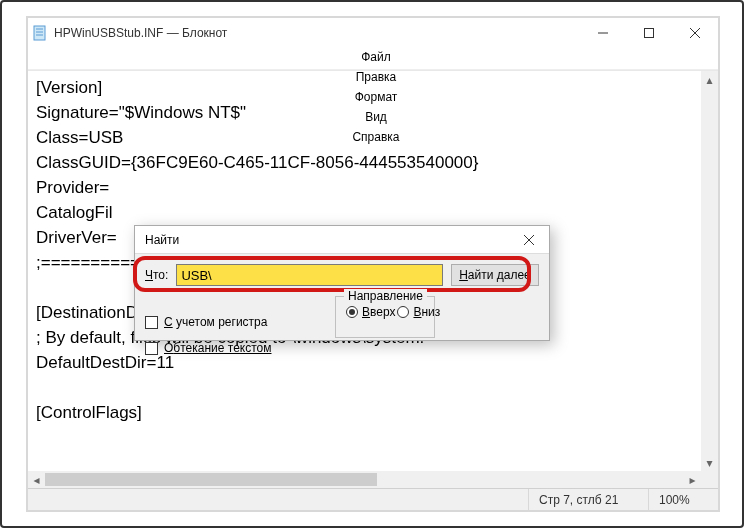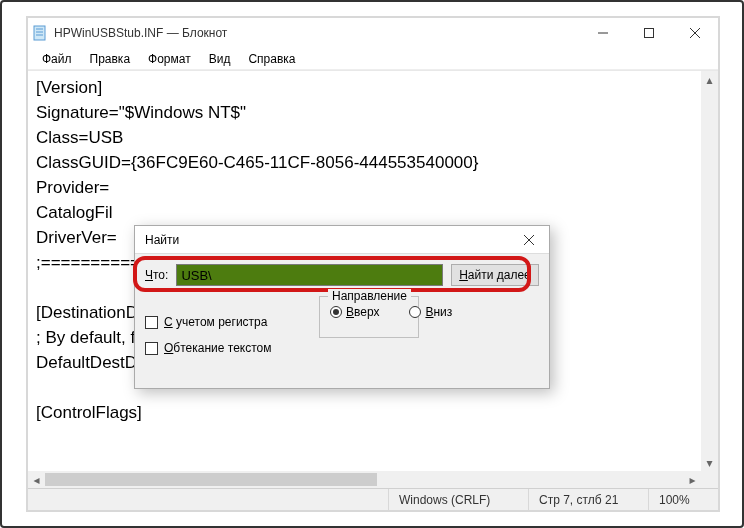--- a/index.html
+++ b/index.html
@@ -54,20 +54,21 @@
     font-family: Arial;
   }
   .winbtns svg { display:block; }
   .menubar {
     height: 22px;
     display: flex;
     align-items: center;
     padding-left: 6px;
     gap: 2px;
     border-bottom: 1px solid #eee;
+    flex-direction: column;
   }
   .menubar .mi {
     padding: 2px 8px;
     font-size: 12px;
   }
   .editor {
     flex: 1;
     position: relative;
     overflow: hidden;
     border-top: 1px solid #e8e8e8;
@@ -118,21 +119,21 @@
     align-items: center;
   }
   .statusbar .spacer { flex:1; }
 
   
   .dialog {
     position: absolute;
     left: 106px;
     top: 154px;
     width: 416px;
-    height: 164px;
+    height: 116px;
     background: #f0f0f0;
     border: 1px solid #aaa;
     box-shadow: 4px 4px 14px rgba(0,0,0,0.25);
   }
   .dlg-title {
     height: 28px;
     display: flex;
     align-items: center;
     padding-left: 10px;
     font-size: 12px;
@@ -156,21 +157,21 @@
     gap:8px;
   }
   .row1 label { font-size:12px; }
   .row1 input[type=text] {
     flex:1;
     height:22px;
     border:1px solid #7a7a7a;
     padding:1px 4px;
     font-size:13px;
     font-family: inherit;
-    background:#4d7c0f;
+    background:#fde047;
   }
   .dlg-btn {
     width: 88px;
     height: 22px;
     border: 1px solid #adadad;
     background:#e1e1e1;
     font-size:12px;
     display:flex;align-items:center;justify-content:center;
     cursor:default;
   }
@@ -185,21 +186,21 @@
     border:1px solid #c0c0c0;
     padding:8px 10px 6px 10px;
     font-size:12px;
   }
   .groupbox .legend {
     position:absolute;
     top:-8px; left:8px;
     background:#f0f0f0;
     padding:0 4px;
   }
-  .radio-row { display:flex; gap:30px; align-items:center; }
+  .radio-row { display:flex; gap:2px; align-items:center; }
   .checkrow { display:flex; align-items:center; gap:6px; font-size:12px; margin-top:4px; }
   .u { text-decoration: underline; }
   .fake-check { width:13px;height:13px;border:1px solid #333;background:#fff;display:inline-block;}
   .fake-radio { width:12px;height:12px;border:1px solid #333;border-radius:50%;background:#fff;display:inline-flex;align-items:center;justify-content:center;}
   .fake-radio.sel::after{content:"";width:6px;height:6px;background:#333;border-radius:50%;}
   .corner{position:absolute;right:0;bottom:0;width:17px;height:17px;background:#f0f0f0;}
 </style>
 </head>
 <body>
 
@@ -288,48 +289,47 @@
           <label><span class="u">Ч</span><span>то:</span></label>
           <input type="text" value="USB\" style="">
           <div class="dlg-btn">
               <span><span class="u">Н</span><span>айти далее</span></span>
             </div>
         </div>
 
         <div class="highlight-ring" style="left:-2px;top:2px;width:398px;height:36px;"></div>
 
 
-        <div class="groupbox" style="left:184px;top:42px;width:100px;height:42px;">
+        <div class="groupbox" style="left:200px;top:42px;width:100px;height:42px;">
           <span class="legend">Направление</span>
           <div class="radio-row">
             <label style="display:flex;align-items:center;gap:4px;">
                 <span class="fake-radio sel"></span>
                 <span><span class="u">В</span><span>верх</span></span>
               </label>
             <label style="display:flex;align-items:center;gap:4px;">
                 <span class="fake-radio"></span>
                 <span><span class="u">В</span><span>низ</span></span>
               </label>
           </div>
         </div>
 
         <div style="position:absolute;left:10px;top:57px;">
           <div class="checkrow">
               <span class="fake-check"></span>
               <span><span class="u">С</span><span> учетом регистра</span></span>
             </div>
-          <div class="checkrow" style="margin-top:12px;">
+          <div class="checkrow" style="margin-top:12px;text-decoration:underline;">
               <span class="fake-check"></span>
               <span><span class="u">О</span><span>бтекание текстом</span></span>
             </div>
         </div>
       </div>
     </div>
   </div>
 
   <div class="statusbar">
     <div class="spacer"></div>
-    <div class="cell" style="width:140px;">Windows (CRLF)</div>
     <div class="cell" style="width:120px;">Стр 7, стлб 21</div>
     <div class="cell" style="width:70px;">100%</div>
   </div>
 
 </div>
 
 </body></html>

